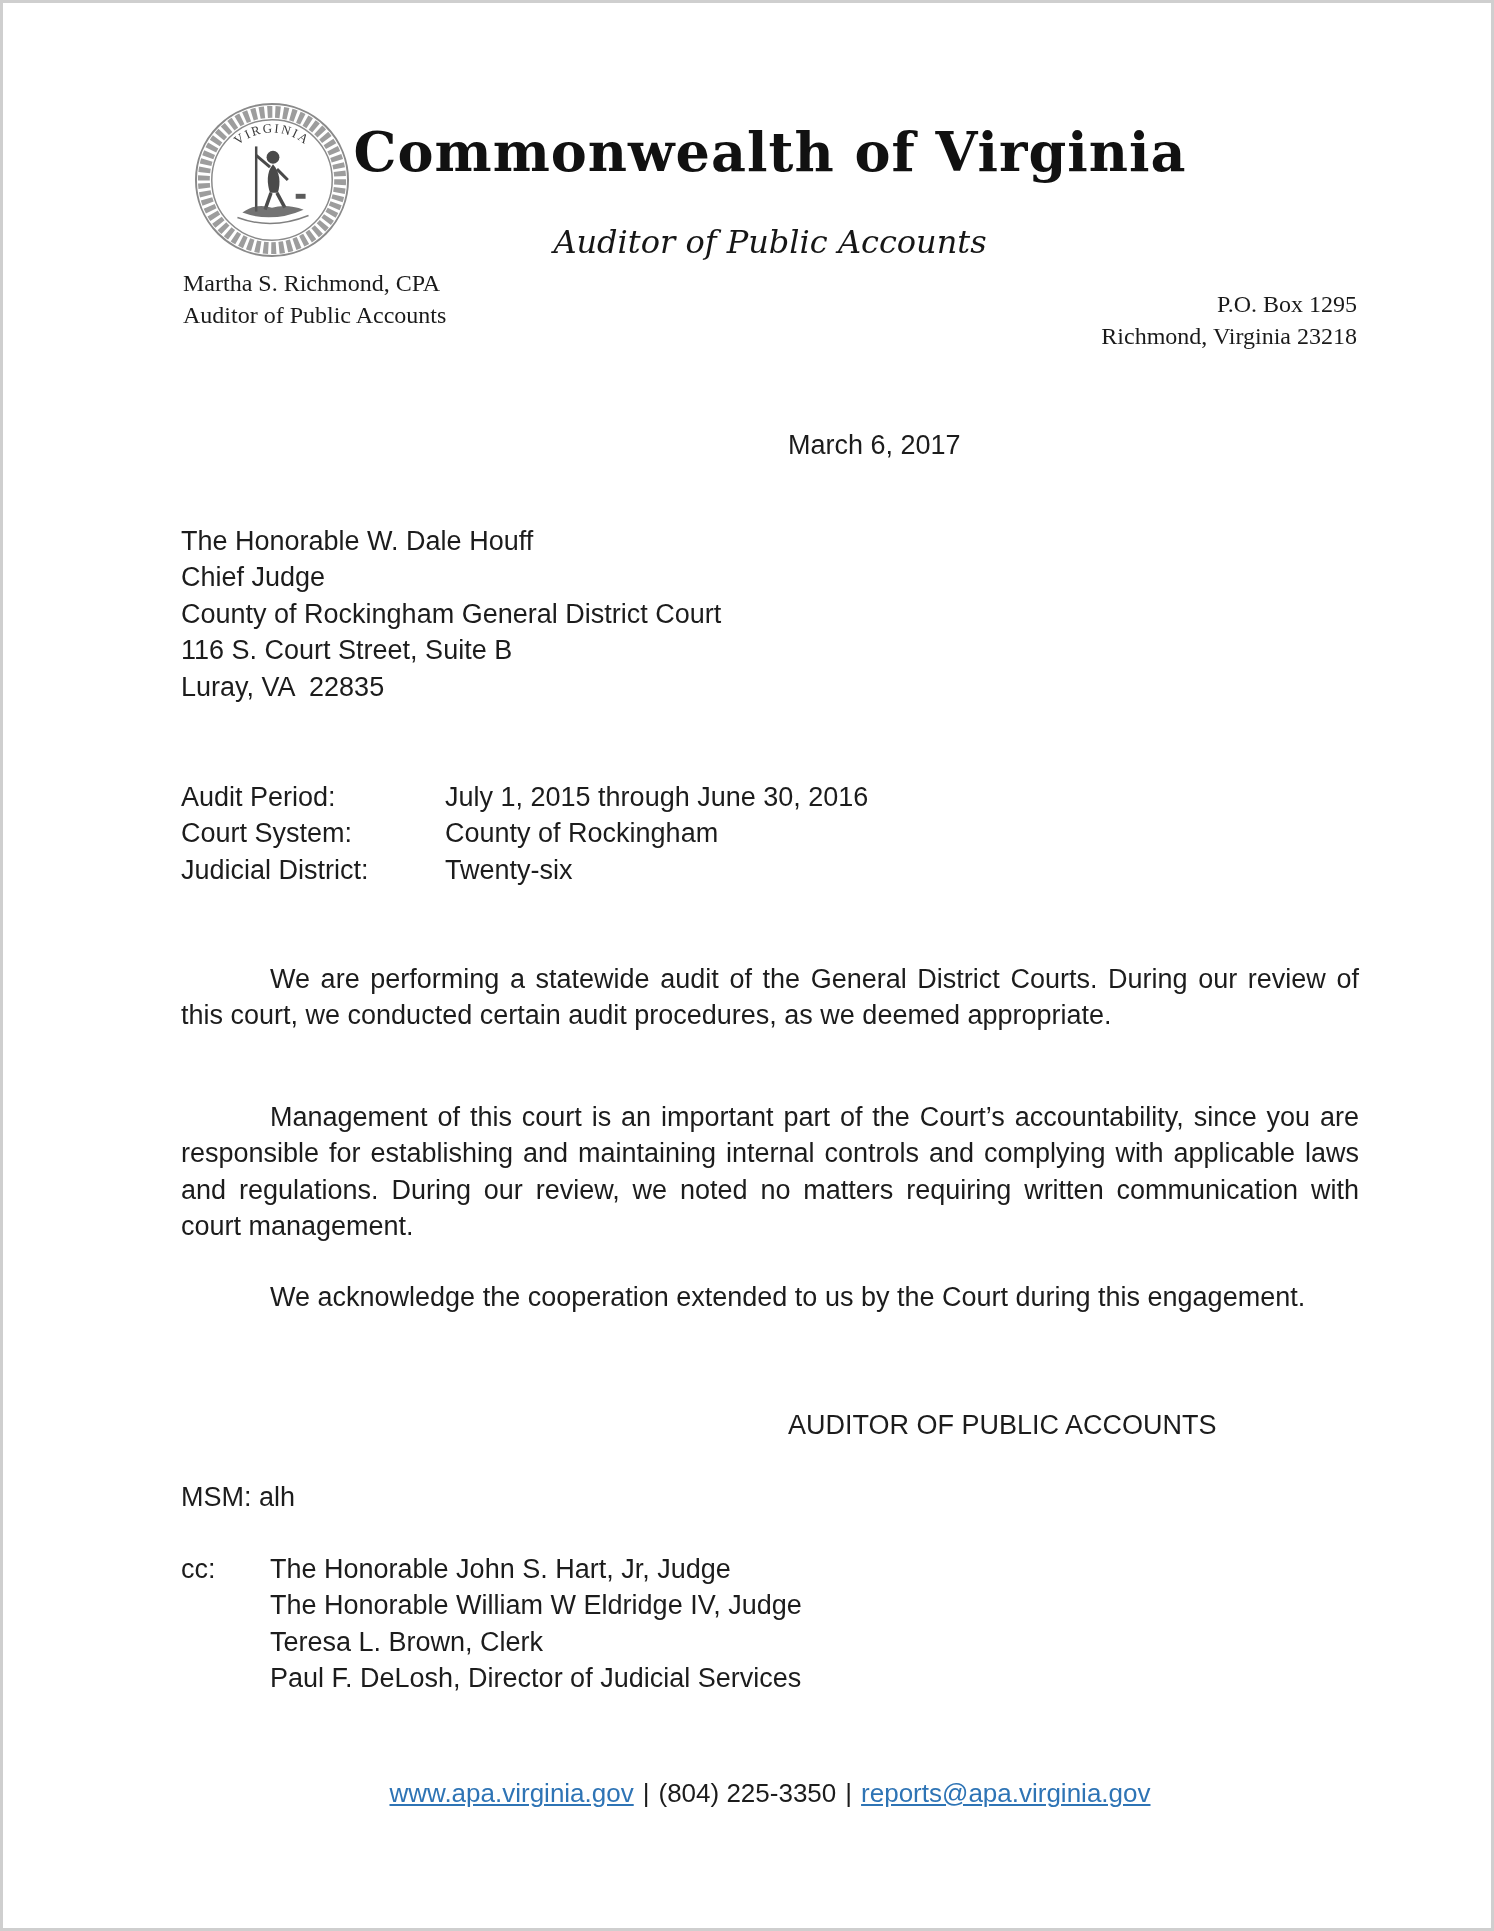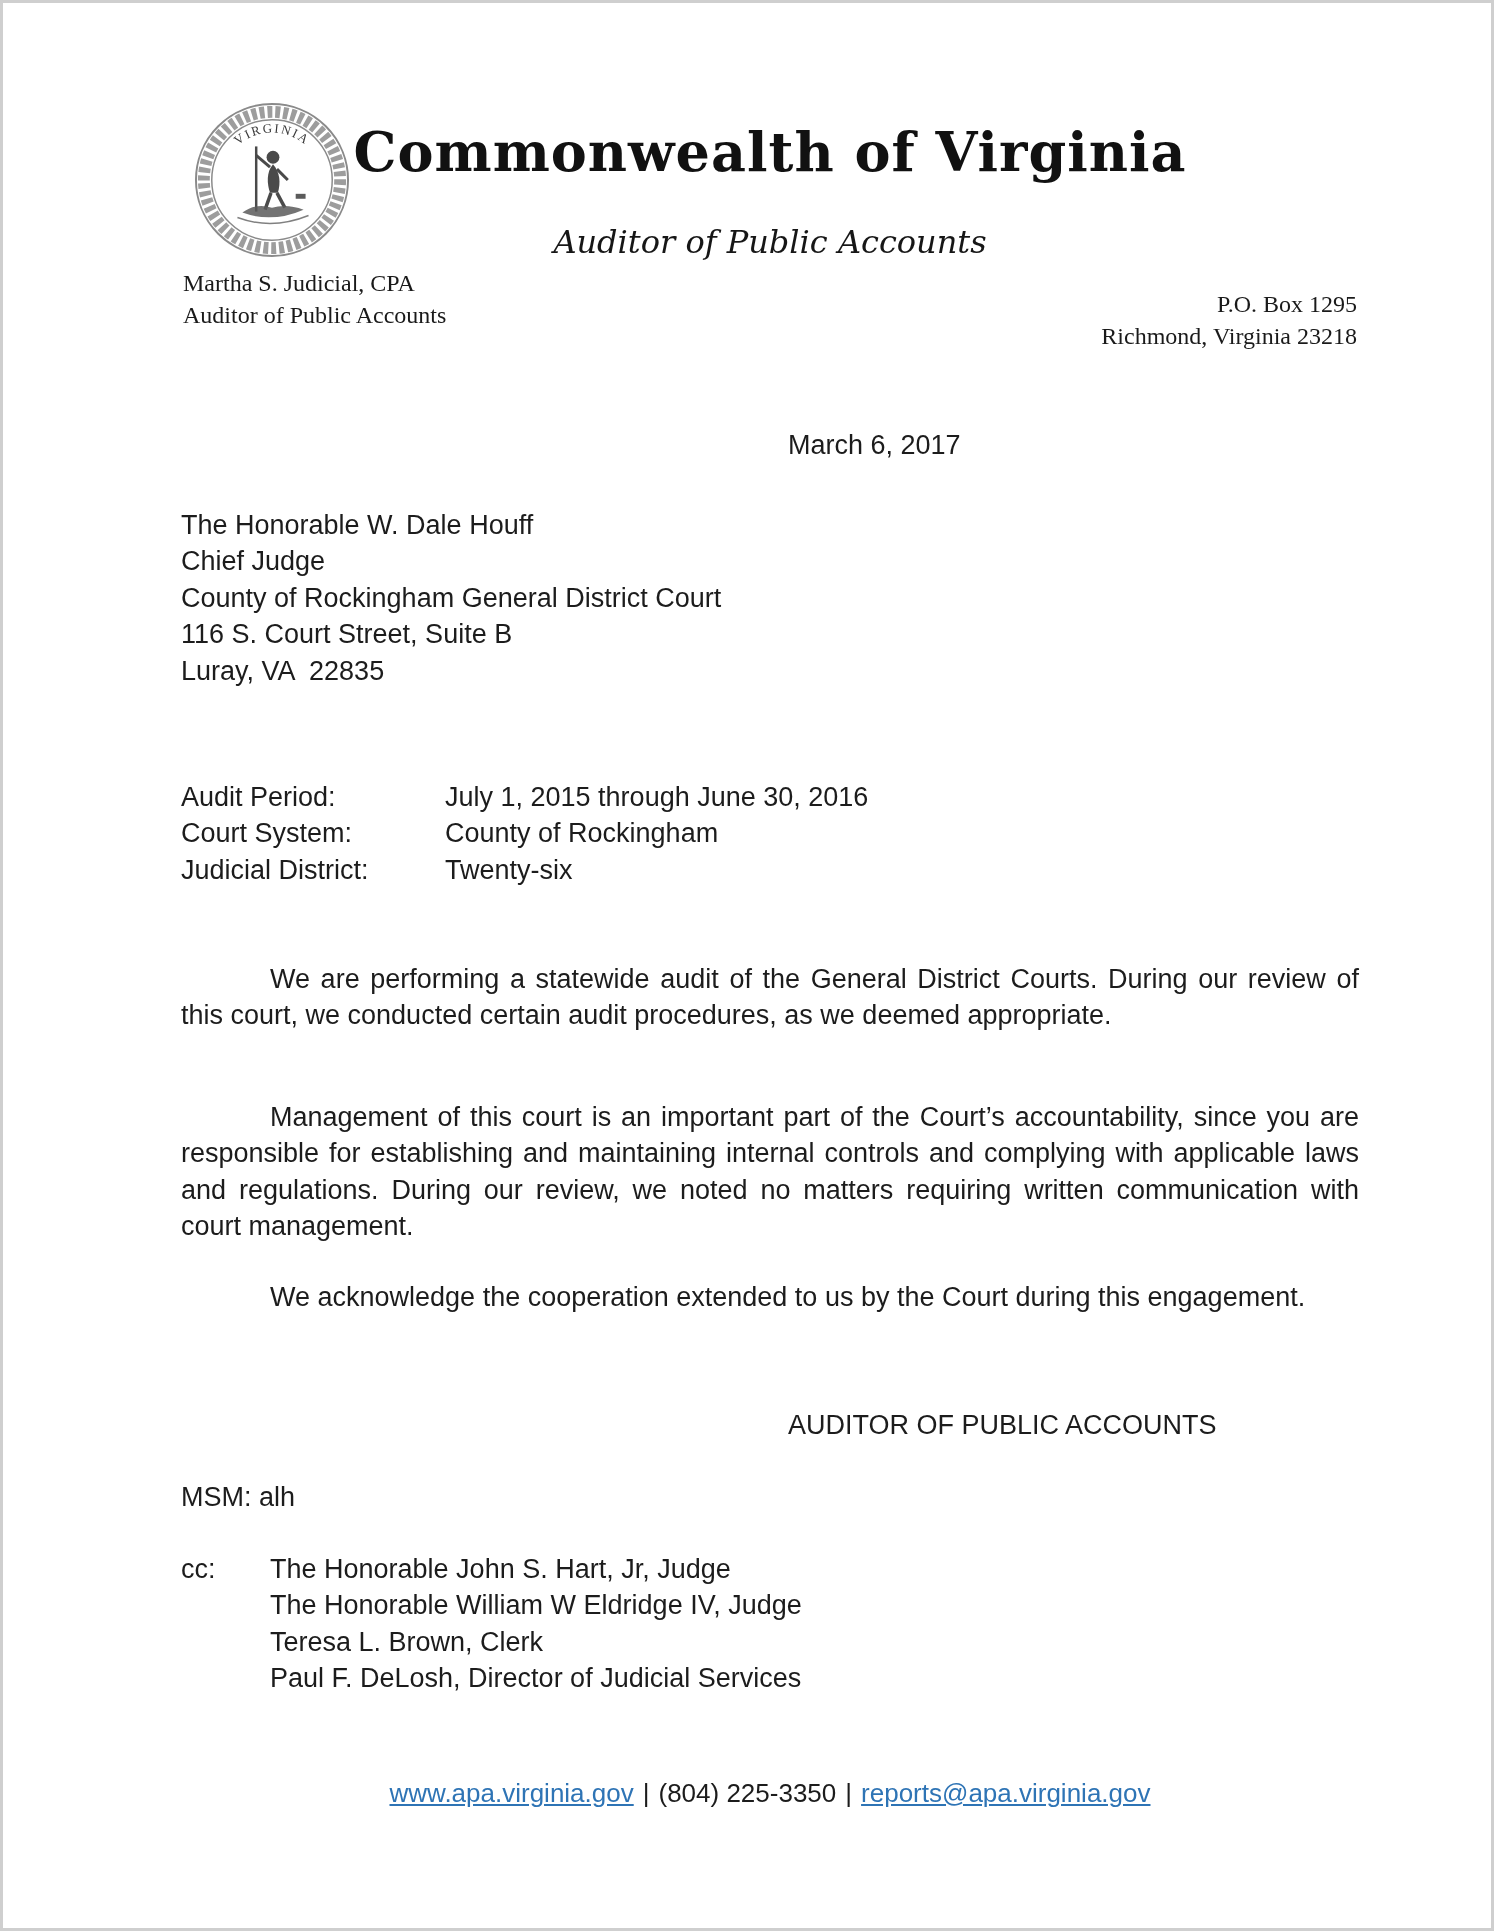--- a/index.html
+++ b/index.html
@@ -43,21 +43,21 @@
   }
   .masthead-right {
     position: absolute; right: 134px; top: 264px;
     font-family: "Liberation Serif", serif;
     font-size: 24px; line-height: 32px; color: #1a1a1a;
     text-align: right;
     margin-top: 21px;
   }
   
   .date-line { position: absolute; left: 785px; top: 424px; font-size: 27px; line-height: 36px; }
-  .recipient { position: absolute; left: 178px; top: 504px; font-size: 27px; line-height: 36.4px; }
+  .recipient { position: absolute; left: 178px; top: 520px; font-size: 27px; line-height: 36.4px; }
   .recipient div { white-space: pre-wrap; }
   .audit-info { position: absolute; left: 178px; top: 776px; font-size: 27px; line-height: 36.4px; }
   .audit-row { display: flex; }
   .audit-label { width: 264px; flex: 0 0 264px; }
   .paragraph {
     position: absolute; left: 178px; width: 1178px;
     font-size: 27px; line-height: 36.4px;
     text-align: justify; text-indent: 89px;
   }
   .para-1 { top: 958px; }
@@ -103,21 +103,21 @@
       <rect x="104" y="94" width="10" height="5" fill="#5b5b5b"></rect>
     </g>
   </svg>
 
   <div class="masthead">
     <div class="masthead-title">Commonwealth of Virginia</div>
     <div class="masthead-subtitle">Auditor of Public Accounts</div>
   </div>
 
   <div class="masthead-left">
-    <div>Martha S. Judicial, CPA</div>
+    <div>Martha S. Richmond, CPA</div>
     <div>Auditor of Public Accounts</div>
   </div>
 
   <div class="masthead-right">
     <div>P.O. Box 1295</div>
     <div>Richmond, Virginia 23218</div>
   </div>
 
   <div class="date-line">March 6, 2017</div>
 

